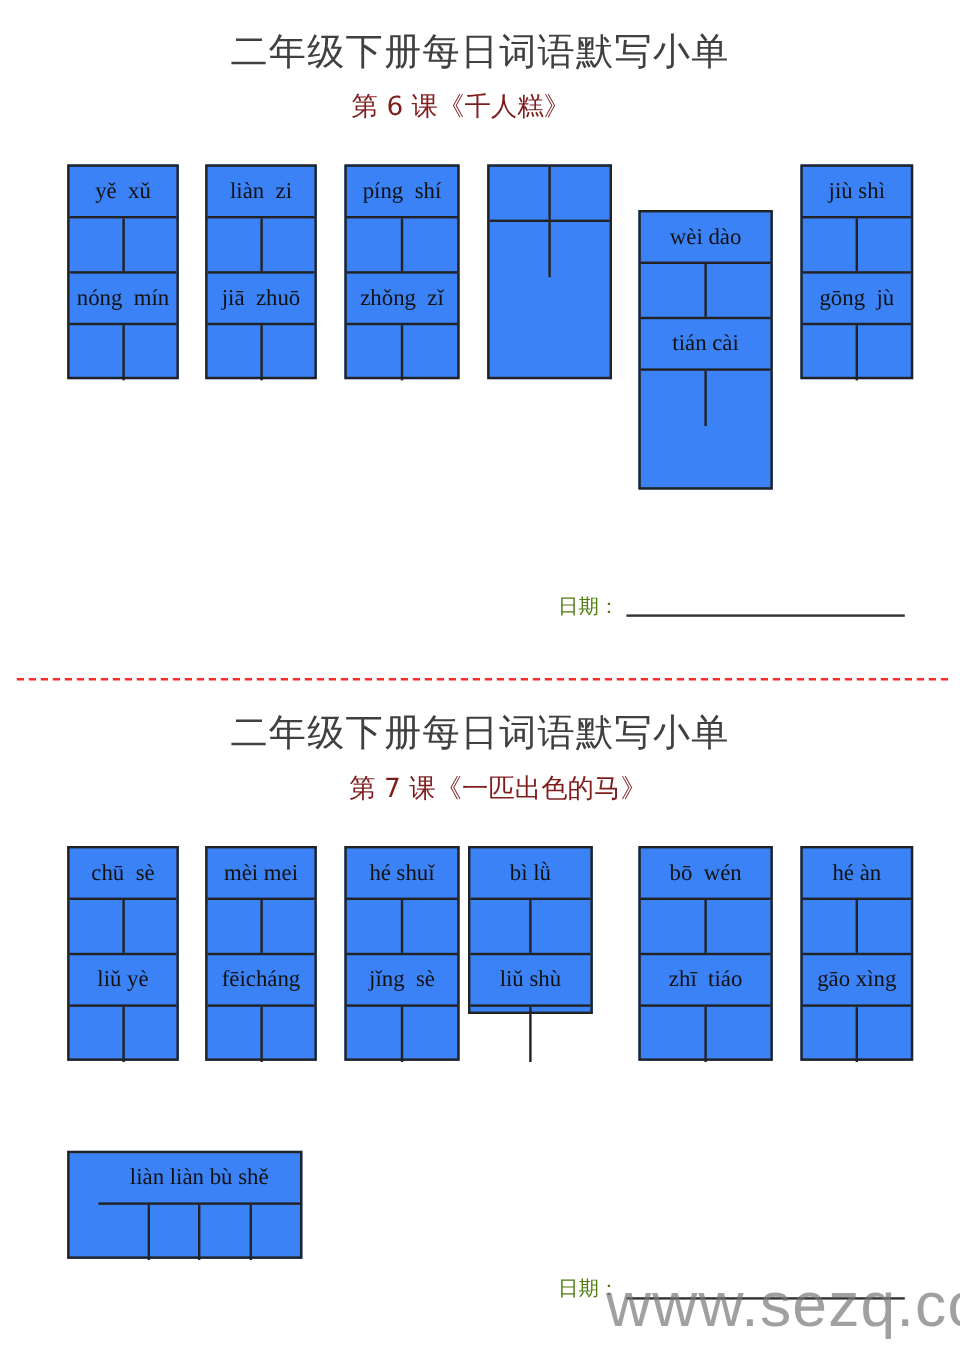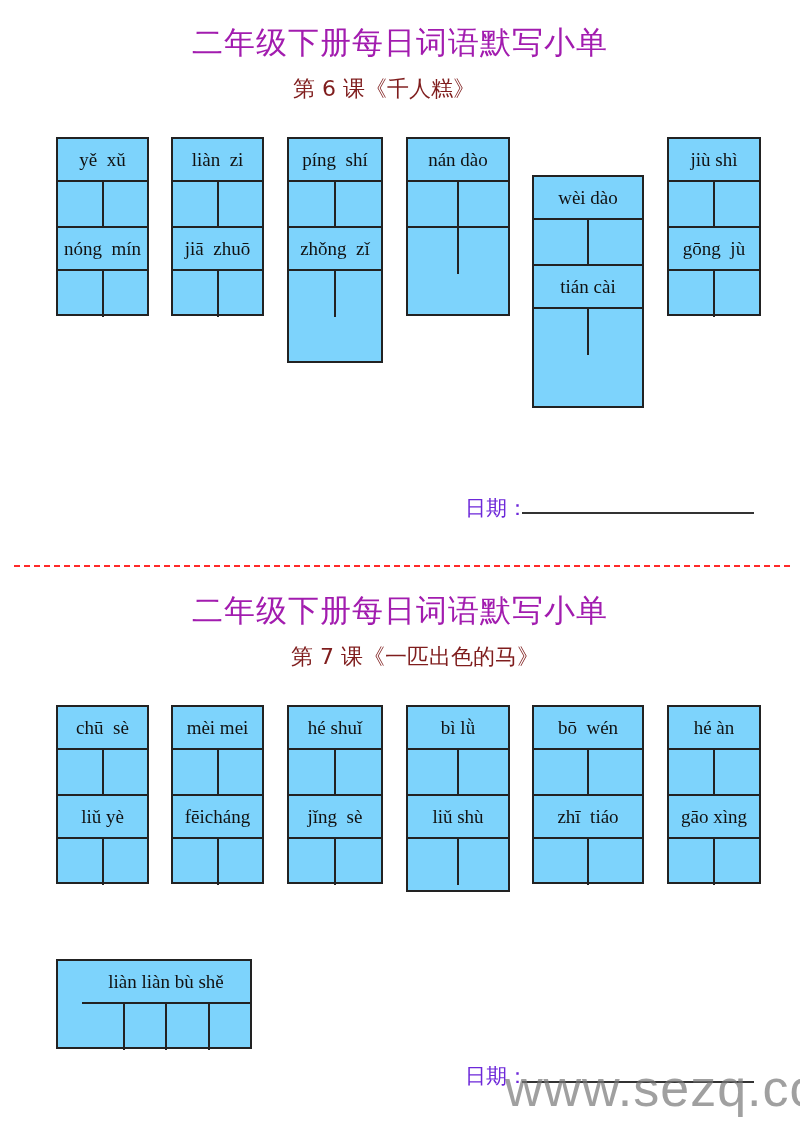--- a/index.html
+++ b/index.html
@@ -1,30 +1,30 @@
 <!DOCTYPE html>
 <html><head>
   <meta charset="utf-8">
   <style>
     html, body { margin: 0; padding: 0; background: #ffffff; }
     body { width: 800px; height: 1131px; position: relative; overflow: hidden;
            font-family: "Liberation Serif", "DejaVu Serif", serif; color: #111; }
     .title { position: absolute; left: 0; width: 800px; text-align: center;
              font-family: "DejaVu Sans", sans-serif; font-size: 31px; font-weight: 300;
-             letter-spacing: 1px; color: #a21caf; }
+             letter-spacing: 1px; color: #404040; }
     .subtitle { position: absolute; font-family: "DejaVu Sans", sans-serif; font-size: 22px; color: #7f1d1d; }
-    .word-box { position: absolute; border: 2px solid #222; box-sizing: border-box; background: #7dd3fc; }
+    .word-box { position: absolute; border: 2px solid #222; box-sizing: border-box; background: #3b82f6; }
     .pinyin { height: 43px; border-bottom: 2px solid #222; box-sizing: border-box;
               display: flex; align-items: center; justify-content: center;
               font-size: 19px; white-space: pre; }
     .cells { display: flex; height: 46px; box-sizing: border-box; }
     .cells.mid { border-bottom: 2px solid #222; }
     .cell { flex: 1; border-right: 2px solid #222; box-sizing: border-box; }
     .cell:last-child { border-right: none; }
-    .date-label { position: absolute; font-family: "DejaVu Sans", sans-serif; font-size: 21px; color: #6d28d9; }
+    .date-label { position: absolute; font-family: "DejaVu Sans", sans-serif; font-size: 17px; color: #4d7c0f; }
     .date-line { position: absolute; height: 0; border-top: 2px solid #333; }
     .divider { position: absolute; left: 14px; width: 776px; height: 0; border-top: 2px dashed #ff2a2a; }
     .watermark { position: absolute; font-family: "Liberation Sans", "DejaVu Sans", sans-serif;
                  font-size: 52px; color: rgba(120,120,120,0.7); letter-spacing: 1px; }
   </style>
 </head>
 <body>
 
 <div class="title" style="top:22px;">二年级下册每日词语默写小单</div>
 <div class="subtitle" style="left:293px; top:74px;">第 6 课《千人糕》</div>
@@ -47,34 +47,33 @@
     <div class="cells mid">
         <div class="cell"></div>
         <div class="cell"></div>
       </div>
     <div class="pinyin">jiā  zhuō</div>
     <div class="cells">
         <div class="cell"></div>
         <div class="cell"></div>
       </div>
   </div>
-  <div class="word-box" style="left:287px; top:137px; width:96px; height:226px;font-family:Liberation Serif, serif;">
+  <div class="word-box" style="left:287px; top:137px; width:96px; height:179px;font-family:Liberation Serif, serif;">
     <div class="pinyin">píng  shí</div>
     <div class="cells mid">
         <div class="cell"></div>
         <div class="cell"></div>
       </div>
     <div class="pinyin">zhǒng  zǐ</div>
     <div class="cells">
         <div class="cell"></div>
         <div class="cell"></div>
       </div>
   </div>
   <div class="word-box" style="left:406px; top:137px; width:104px; height:179px;">
-    <div class="pinyin">nán dào</div>
     <div class="cells mid">
         <div class="cell"></div>
         <div class="cell"></div>
       </div>
     <div class="cells">
         <div class="cell"></div>
         <div class="cell"></div>
       </div>
   </div>
   <div class="word-box" style="left:532px; top:137px; width:112px; height:233px;margin-top:38px;">
@@ -141,21 +140,21 @@
     <div class="cells mid">
         <div class="cell"></div>
         <div class="cell"></div>
       </div>
     <div class="pinyin">jǐng  sè</div>
     <div class="cells">
         <div class="cell"></div>
         <div class="cell"></div>
       </div>
   </div>
-  <div class="word-box" style="left:406px; top:705px; width:104px; height:187px;">
+  <div class="word-box" style="left:390px; top:705px; width:104px; height:140px;">
     <div class="pinyin">bì lǜ</div>
     <div class="cells mid">
         <div class="cell"></div>
         <div class="cell"></div>
       </div>
     <div class="pinyin">liǔ shù</div>
     <div class="cells">
         <div class="cell"></div>
         <div class="cell"></div>
       </div>

